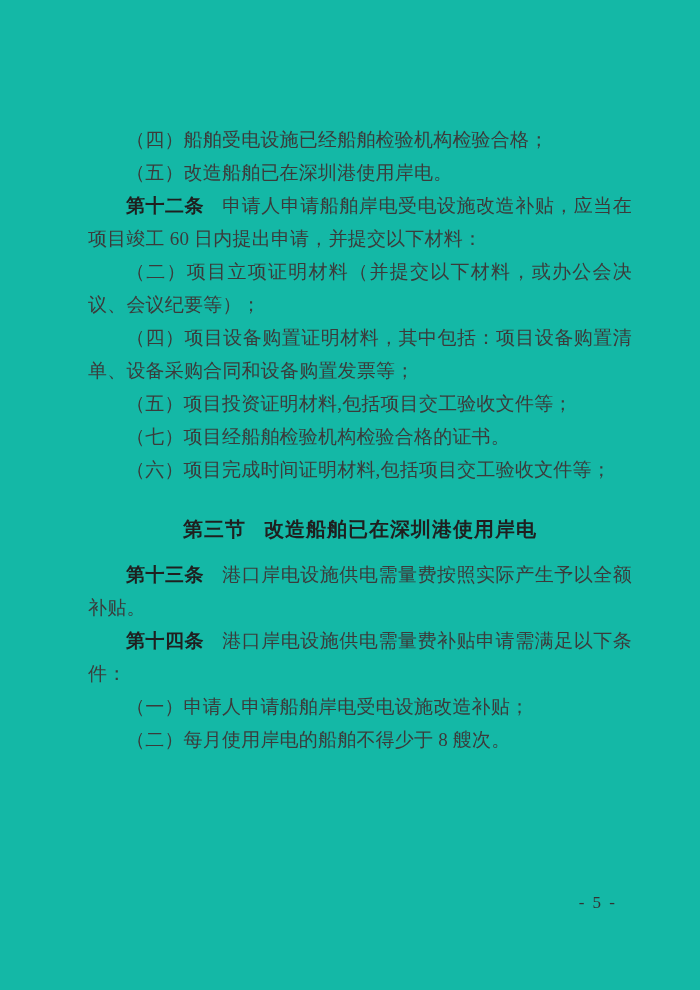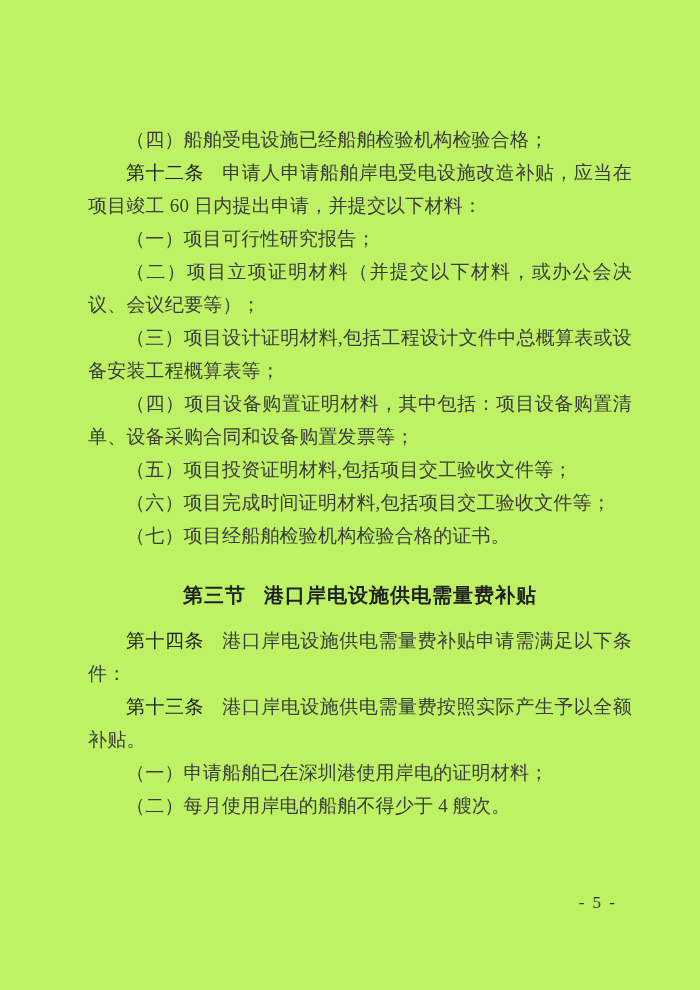--- a/index.html
+++ b/index.html
@@ -4,39 +4,39 @@
 <style>
   * { margin: 0; padding: 0; box-sizing: border-box; }
   html, body {
     background: #ffffff;
     font-family: "Liberation Serif", "DejaVu Serif", serif;
   }
   .page {
     position: relative;
     width: 700px;
     height: 990px;
-    background: #bef264;
+    background: #14b8a6;
     overflow: hidden;
   }
   .content {
     position: absolute;
     top: 123px;
     left: 88px;
     width: 544px;
   }
   .para {
     font-size: 19px;
     line-height: 33px;
     letter-spacing: 0.2px;
     color: #3b3b3b;
     text-align: justify;
     text-indent: 2em;
   }
   .art-label {
-    font-weight: normal;
+    font-weight: bold;
     color: #1f1f1f;
     margin-right: 18px;
   }
   .section-heading {
     font-size: 20px;
     line-height: 33px;
     font-weight: bold;
     color: #1f1f1f;
     text-align: center;
     margin-top: 27px;
@@ -56,44 +56,43 @@
   }
 </style>
 </head>
 <body>
 
 <div class="page">
   <div class="content">
 
     <p class="para">（四）船舶受电设施已经船舶检验机构检验合格；</p>
 
+    <p class="para">（五）改造船舶已在深圳港使用岸电。</p>
 
     <p class="para"><span class="art-label">第十二条</span><span>申请人申请船舶岸电受电设施改造补贴，应当在项目竣工 60 日内提出申请，并提交以下材料：</span></p>
 
-    <p class="para">（一）项目可行性研究报告；</p>
 
     <p class="para">（二）项目立项证明材料（并提交以下材料，或办公会决议、会议纪要等）；</p>
 
-    <p class="para">（三）项目设计证明材料,包括工程设计文件中总概算表或设备安装工程概算表等；</p>
 
     <p class="para">（四）项目设备购置证明材料，其中包括：项目设备购置清单、设备采购合同和设备购置发票等；</p>
 
     <p class="para">（五）项目投资证明材料,包括项目交工验收文件等；</p>
 
+    <p class="para">（七）项目经船舶检验机构检验合格的证书。</p>
+
     <p class="para">（六）项目完成时间证明材料,包括项目交工验收文件等；</p>
 
-    <p class="para">（七）项目经船舶检验机构检验合格的证书。</p>
 
+    <h2 class="section-heading"><span class="sect-label">第三节</span><span>改造船舶已在深圳港使用岸电</span></h2>
 
-    <h2 class="section-heading"><span class="sect-label">第三节</span><span>港口岸电设施供电需量费补贴</span></h2>
+    <p class="para"><span class="art-label">第十三条</span><span>港口岸电设施供电需量费按照实际产生予以全额补贴。</span></p>
 
     <p class="para"><span class="art-label">第十四条</span><span>港口岸电设施供电需量费补贴申请需满足以下条件：</span></p>
 
-    <p class="para"><span class="art-label">第十三条</span><span>港口岸电设施供电需量费按照实际产生予以全额补贴。</span></p>
+    <p class="para">（一）申请人申请船舶岸电受电设施改造补贴；</p>
 
-    <p class="para">（一）申请船舶已在深圳港使用岸电的证明材料；</p>
-
-    <p class="para">（二）每月使用岸电的船舶不得少于 4 艘次。</p>
+    <p class="para">（二）每月使用岸电的船舶不得少于 8 艘次。</p>
 
   </div>
 
   <div class="page-number">- 5 -</div>
 </div>
 
 </body></html>

